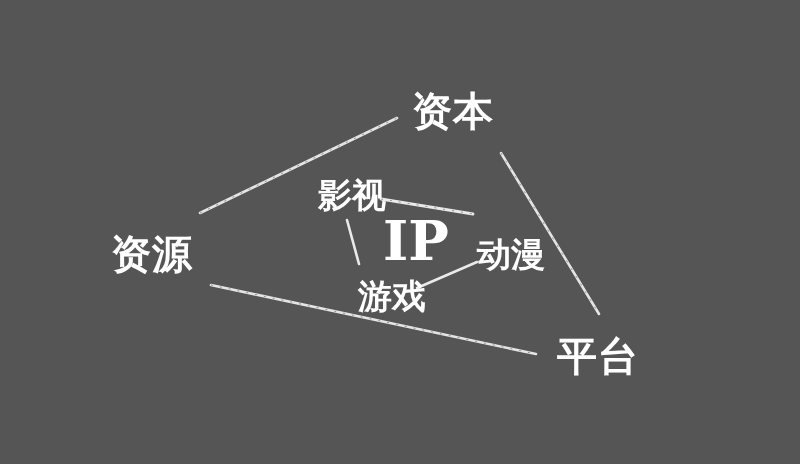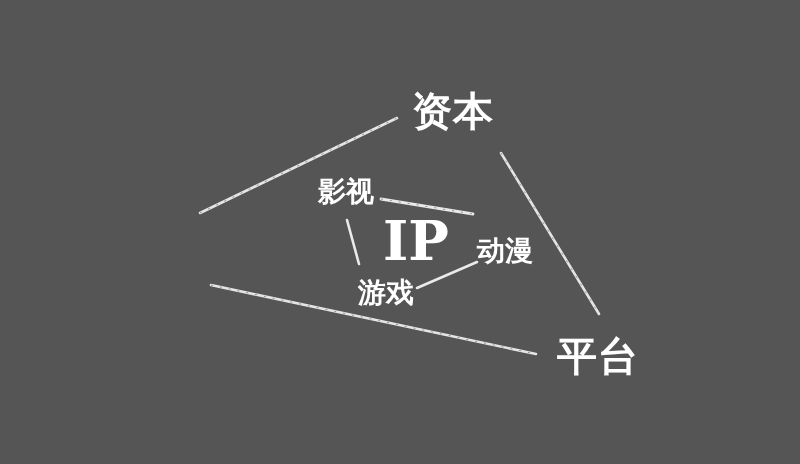--- a/index.html
+++ b/index.html
@@ -2,21 +2,21 @@
 <html><head>
 <meta charset="utf-8">
 <style>
   html, body { margin: 0; padding: 0; }
   body { width: 800px; height: 464px; background: #555555; position: relative; overflow: hidden;
          font-family: "DejaVu Sans", sans-serif; }
   .canvas { position: absolute; left: 0; top: 0; width: 648px; height: 464px; }
   svg.links { position: absolute; left: 0; top: 0; }
   .node { position: absolute; color: #ffffff; font-weight: bold; white-space: nowrap; line-height: 1; }
   .major { font-size: 40px; letter-spacing: 1px; }
-  .minor { font-size: 28px; }
+  .minor { font-size: 34px; }
   .core { font-family: "DejaVu Serif", serif; font-size: 54px; font-weight: bold; }
 </style>
 </head>
 <body>
 
 <div class="canvas">
 
   <svg class="links" width="800" height="464" viewBox="0 0 800 464">
     <g stroke="#f2f2f2" stroke-linecap="round" fill="none">
 
@@ -31,20 +31,21 @@
 
     <g stroke="#555555" stroke-width="1" stroke-dasharray="2 7" fill="none" opacity="0.6">
       <path d="M200 213 L397 118"></path>
       <path d="M501 153 L599 314"></path>
       <path d="M211 285 L536 354"></path>
       <path d="M381 199 L473 214"></path>
     </g>
   </svg>
 
   <div class="node major" style="left:412px; top:91px;">资本</div>
+  <div class="node major" style="left:111px; top:234px;">资源</div>
   <div class="node core" style="left:383px; top:214px;">IP</div>
 
   <div class="node major" style="left:557px; top:336px;">平台</div>
 
   <div class="node minor" style="left:318px; top:178px;">影视</div>
   <div class="node minor" style="left:477px; top:225px;margin-top:12px;">动漫</div>
   <div class="node minor" style="left:358px; top:279px;">游戏</div>
 
 </div>
 

